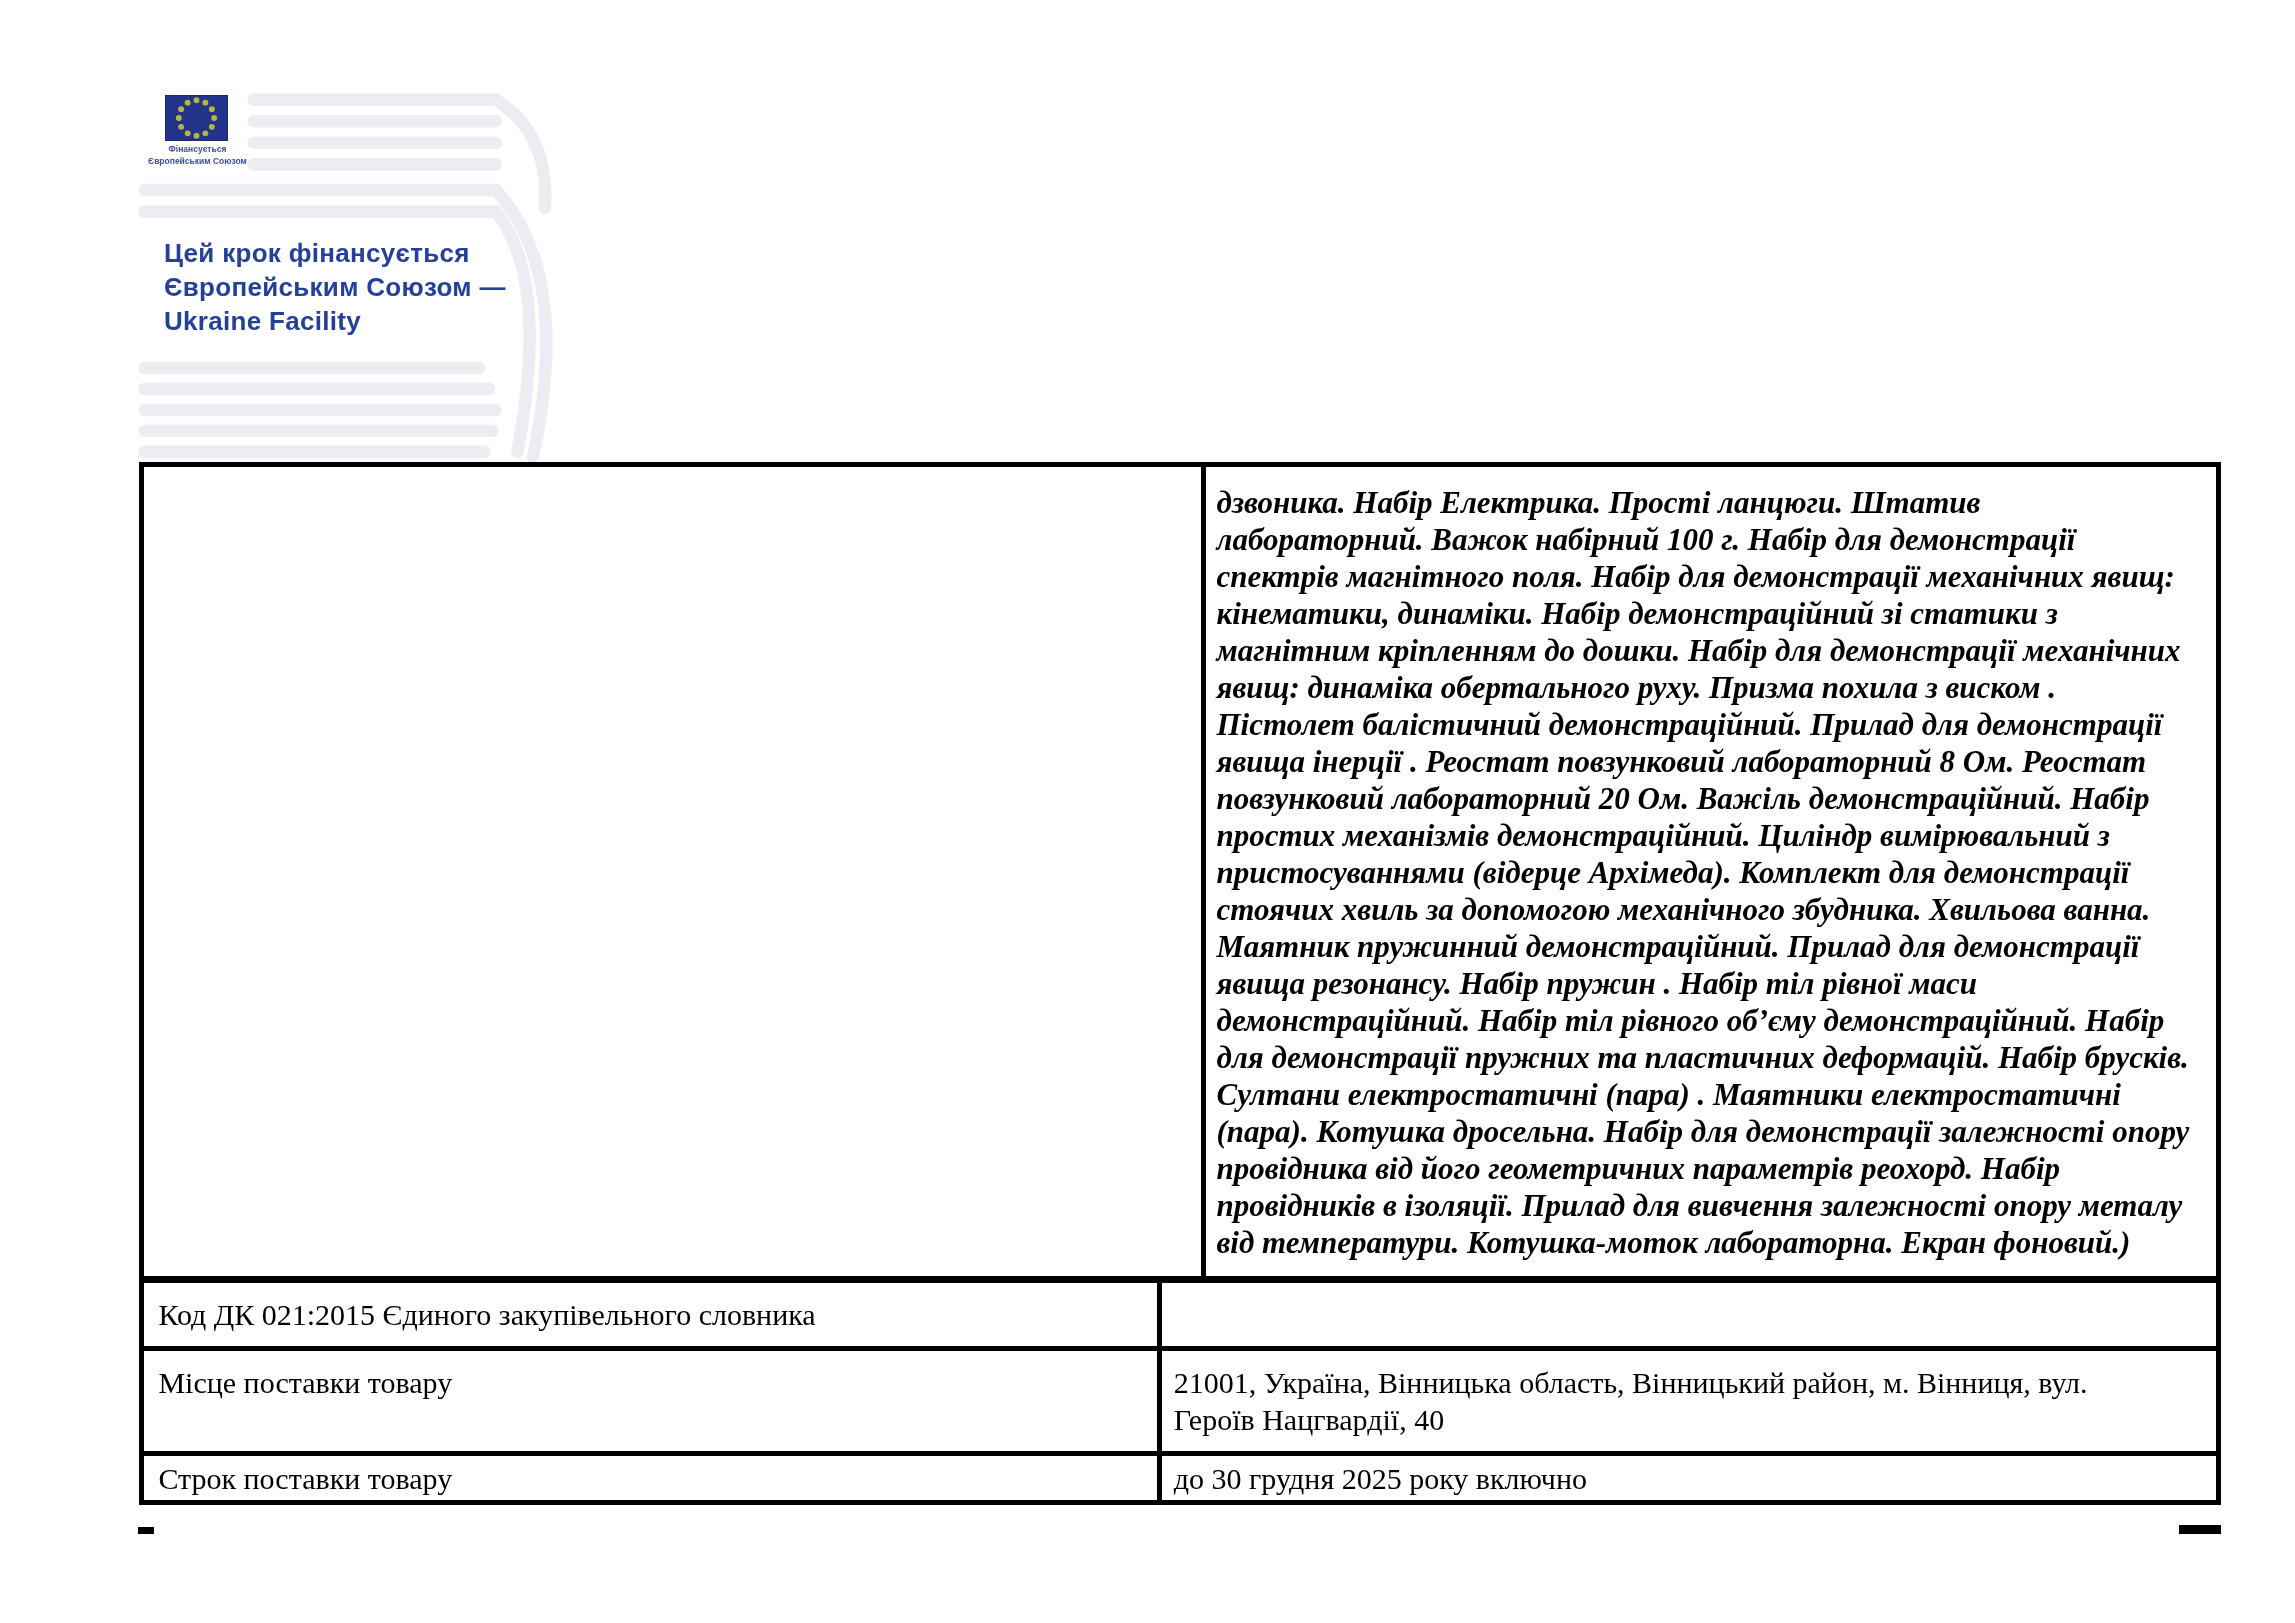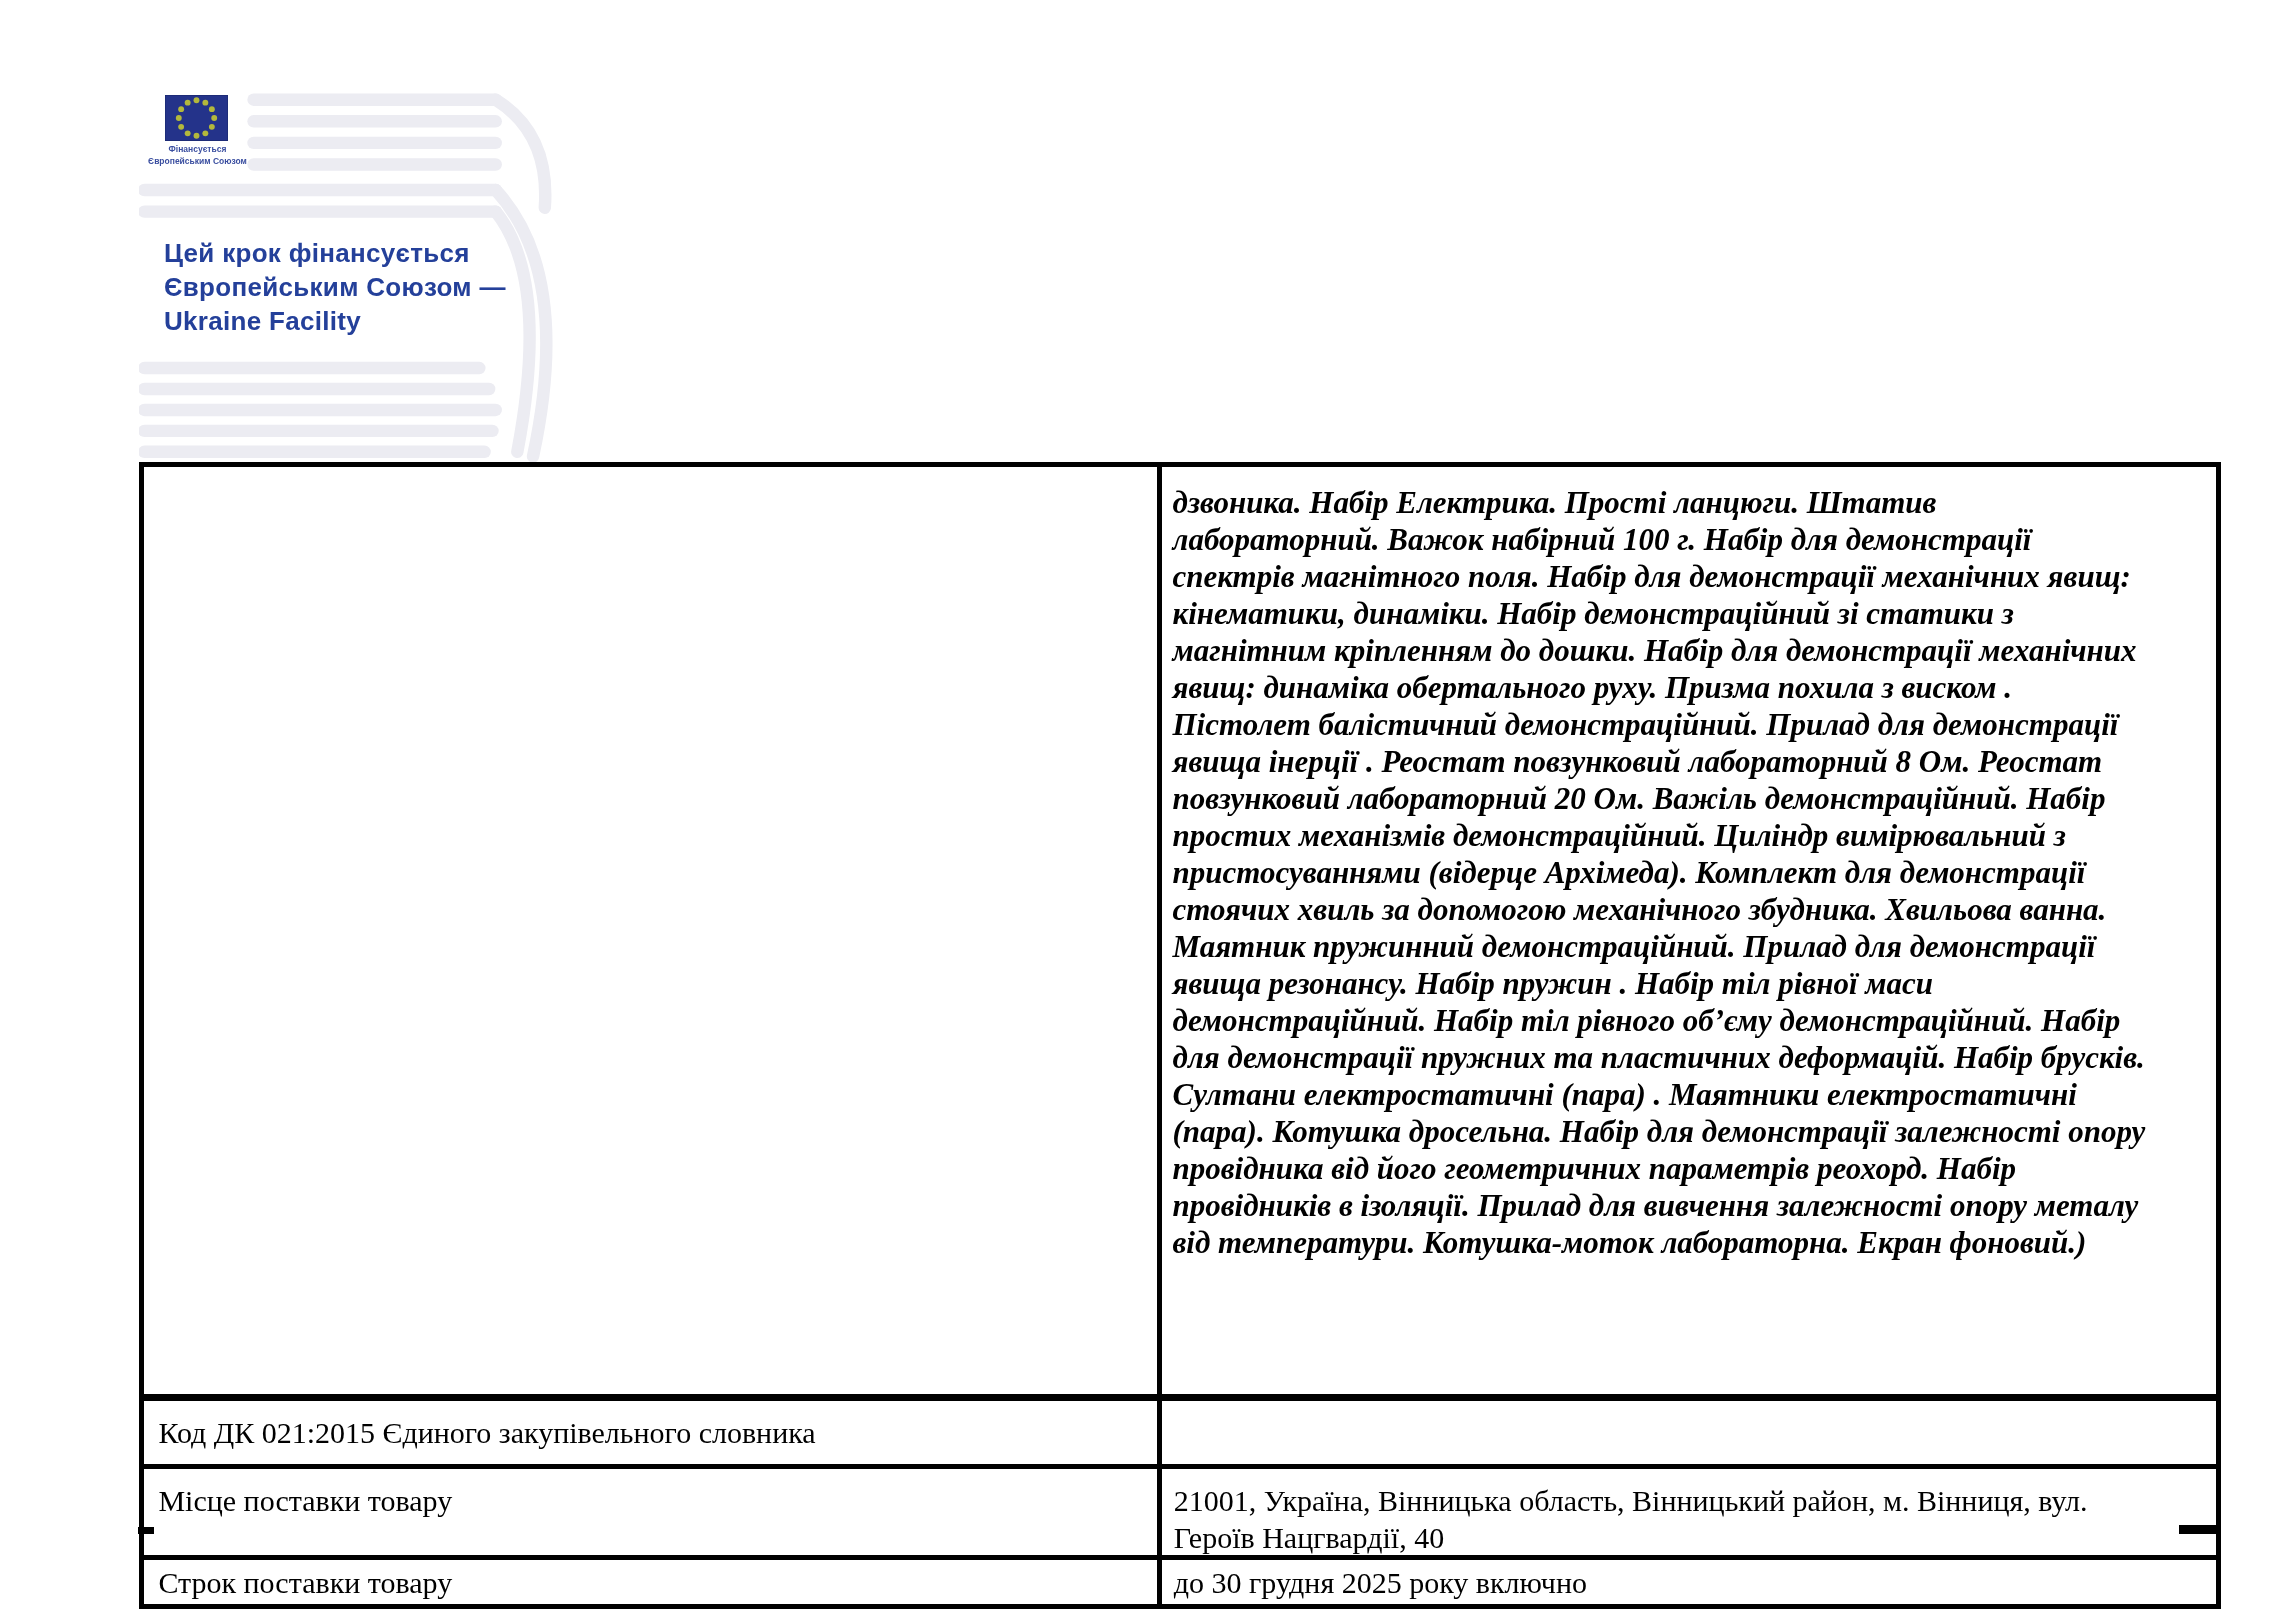--- a/index.html
+++ b/index.html
@@ -37,23 +37,23 @@
     letter-spacing:0.3px;
   }
   
   .doc-table{
     position:absolute;left:139px;top:462px;width:2082px;
     border:5.2px solid #000;
     box-sizing:border-box;
     background:#fff;
   }
   .trow{display:flex;box-sizing:border-box;}
-  .trow-desc {height:934px;border-bottom:7.9px solid #000;}
+  .trow-desc {height:816px;border-bottom:7.9px solid #000;padding-left:44px;}
   .trow-code {height:68px;border-bottom:5.2px solid #000;}
-  .trow-place{height:91px;border-bottom:5.2px solid #000;}
+  .trow-place{height:105px;border-bottom:5.2px solid #000;}
   .trow-term {height:44px;}
   .cell{box-sizing:border-box;overflow:hidden;}
   .cell-left{
     width:1018px;flex:none;
     border-right:5.2px solid #000;
     padding:0 15.7px 0 14.4px;
     display:flex;align-items:center;
     font-size:30px;line-height:37px;
   }
   .cell-right{

